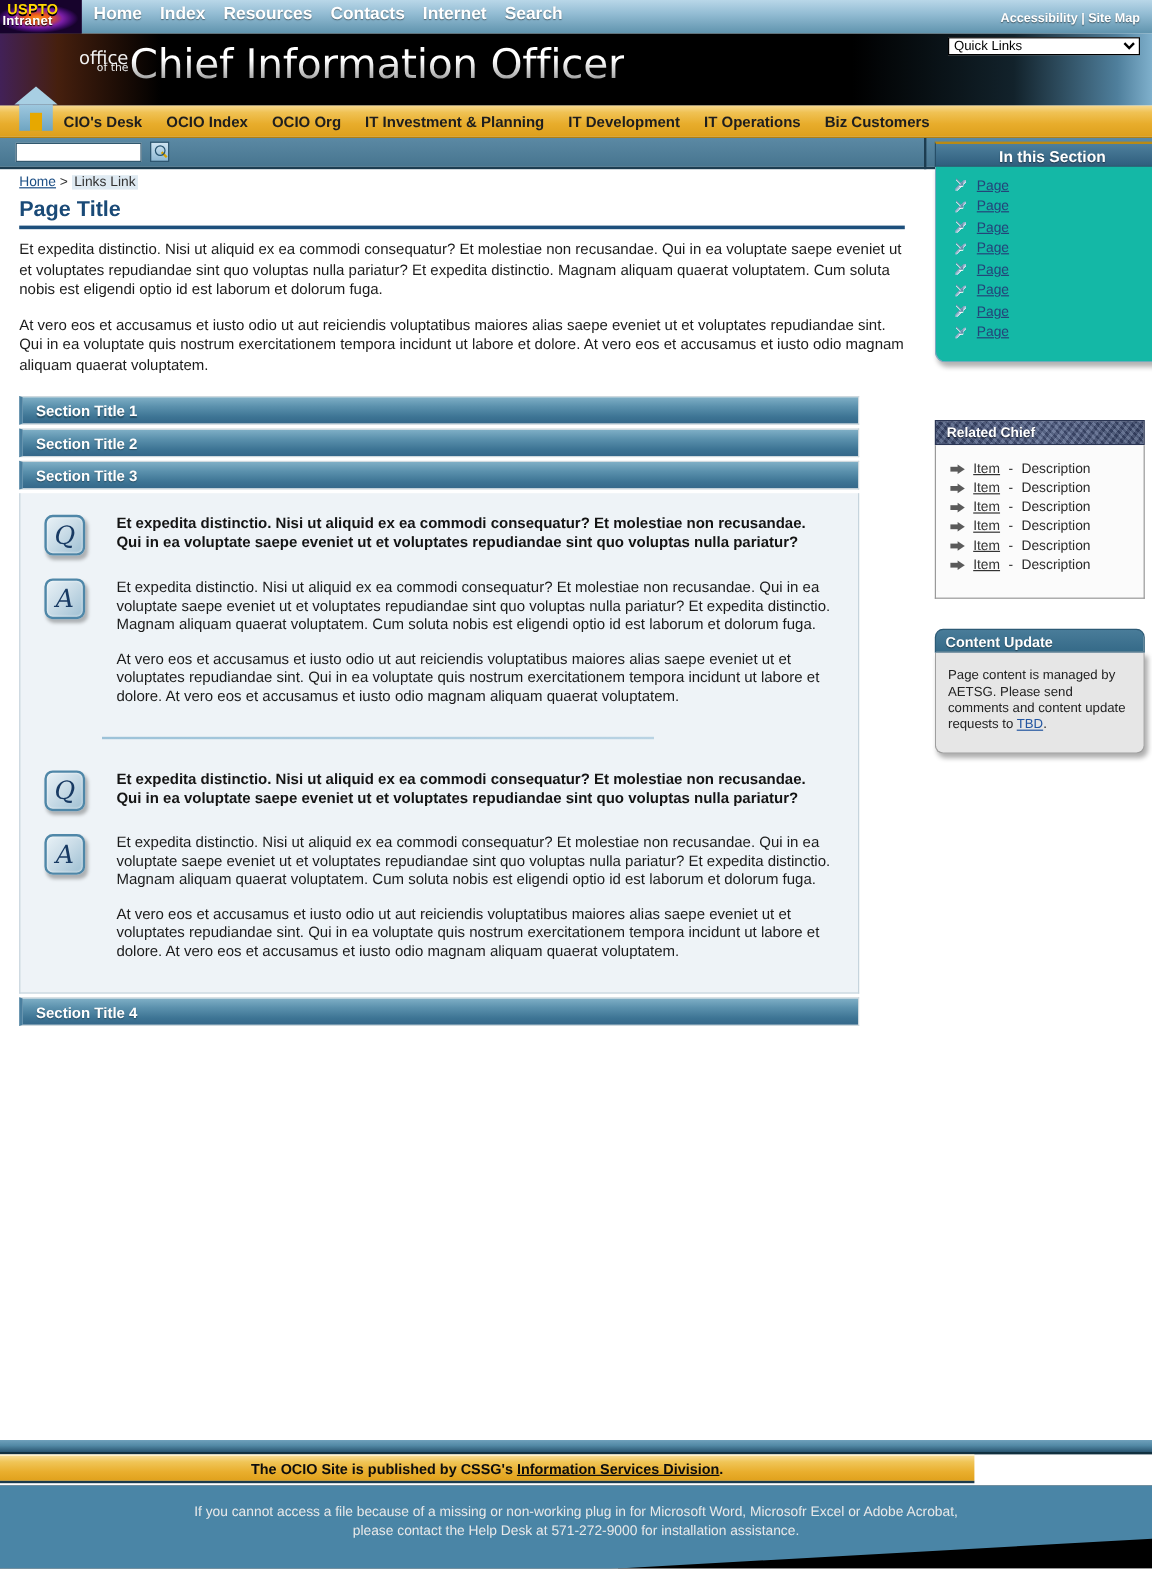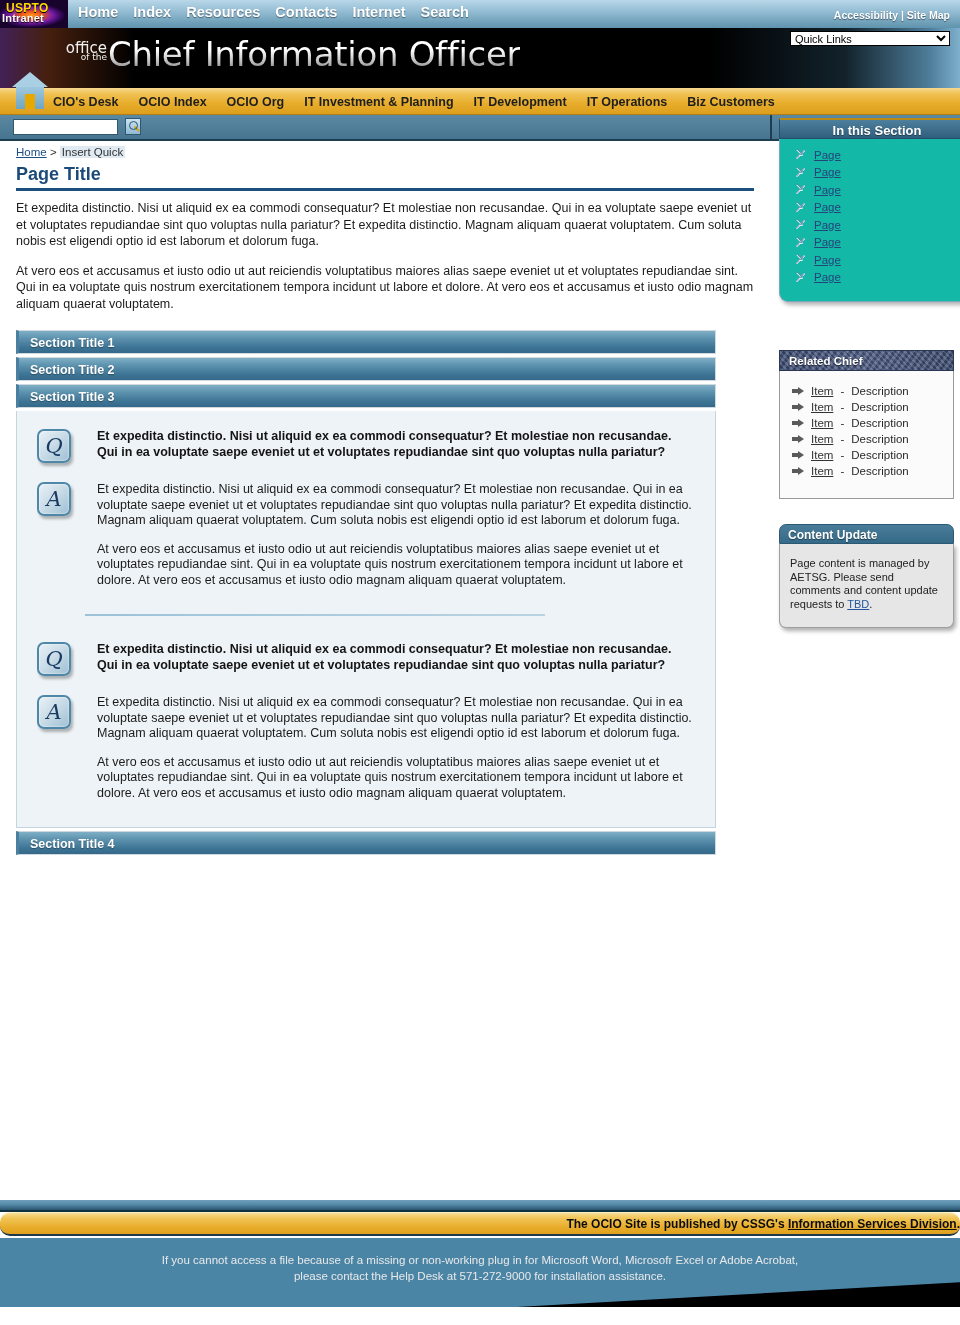--- a/index.html
+++ b/index.html
@@ -249,24 +249,24 @@
   }
   .cu-body a { color:#2255a0; text-decoration:underline; }
 
   
   .footer-sep {
     position:absolute; left:0; top:1200px; width:960px; height:12px;
     background: linear-gradient(to bottom,#6fa0bb 0%,#538aa6 45%,#2a5570 100%);
     border-bottom:2px solid #11303f;
   }
   .footer-gold {
-    position:absolute; left:0; top:1212px; width:960px; height:24px;
+    position:absolute; left:0; top:1212px; width:812px; height:24px;
     background: linear-gradient(to bottom,#f8dd96 0%,#f0c557 25%,#e9ae2d 65%,#e0a11c 100%);
     border-top:1px solid #fff0c6; border-bottom:2px solid #1b3b4d;
-    display:flex; align-items:center; justify-content:flex-end;border-radius:10px;
+    display:flex; align-items:center; justify-content:center;
   }
   .footer-gold .t {
     font-size:12px; font-weight:bold; color:#0d0d0d;
     font-family:"Liberation Sans",sans-serif;
   }
   .footer-gold .t a { color:#0d0d0d; text-decoration:underline; }
   .footer-black {
     position:absolute; left:0; top:1238px; width:960px; height:69px;
     background:#000; overflow:hidden;
   }
@@ -338,21 +338,21 @@
   <div class="searchbar">
     <input type="text" placeholder="" style="">
     <div class="search-btn"></div>
   </div>
   <div class="side-divider"></div>
 
   <div class="content">
     <div class="breadcrumb">
       <a href="#">Home</a>
       <span>&gt;</span>
-      <span class="cur">Insert Quick</span>
+      <span class="cur">Links Link</span>
     </div>
     <div class="page-title">Page Title</div>
     <div class="title-rule"></div>
     <div class="bodytext">
       <p>Et expedita distinctio. Nisi ut aliquid ex ea commodi consequatur? Et molestiae non recusandae. Qui in ea voluptate saepe eveniet ut et voluptates repudiandae sint quo voluptas nulla pariatur? Et expedita distinctio. Magnam aliquam quaerat voluptatem. Cum soluta nobis est eligendi optio id est laborum et dolorum fuga.</p>
       <p>At vero eos et accusamus et iusto odio ut aut reiciendis voluptatibus maiores alias saepe eveniet ut et voluptates repudiandae sint. Qui in ea voluptate quis nostrum exercitationem tempora incidunt ut labore et dolore. At vero eos et accusamus et iusto odio magnam aliquam quaerat voluptatem.</p>
     </div>
   </div>
 
   <div class="sections" style="top:330px;">

